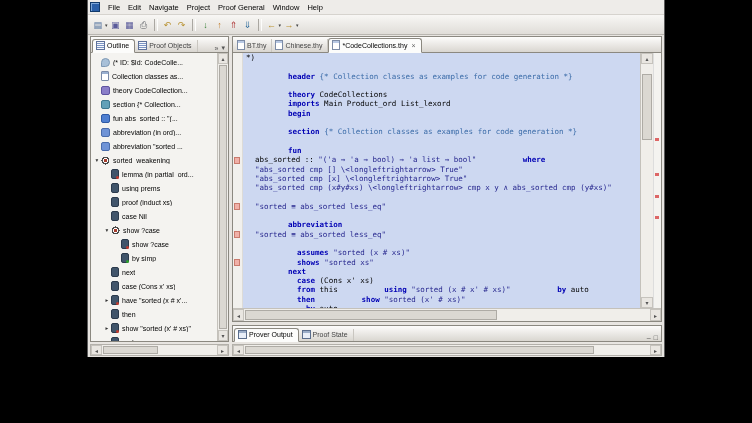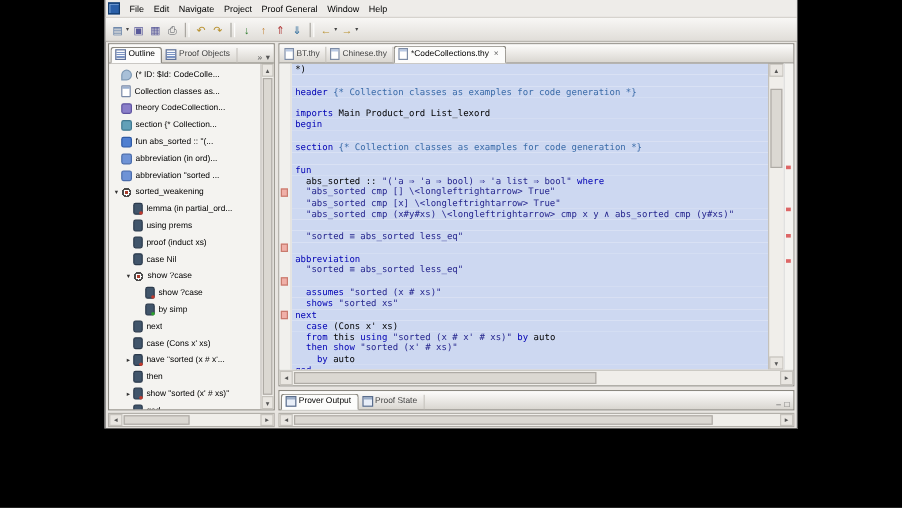--- a/index.html
+++ b/index.html
@@ -72,21 +72,21 @@
   .ti-parsed{background:none;width:10px;height:10px;color:#1e8c1e;font-size:9px;line-height:9px;}
   .ti-parsed::before{content:"↻";font-weight:bold;}
 
   
   .editor-body{flex:1;display:flex;min-height:0;background:#fff;}
   .gutter{width:9px;flex:none;background:#f1f0ed;border-right:1px solid #dddbd7;position:relative;}
   .gmark{position:absolute;left:1px;width:6px;height:7px;background:#f0b0a8;border:1px solid #c97b6e;box-sizing:border-box;}
   .code{flex:1;min-width:0;overflow:hidden;font-family:"DejaVu Sans Mono",monospace;font-size:7.5px;}
   .code-line{height:9.3px;line-height:9.3px;white-space:pre;padding-left:3px;}
   .code-line.proc{background:var(--proc-bg);}
-  .tk-kw{color:var(--kw);font-weight:normal;}
+  .tk-kw{color:var(--kw);font-weight:bold;margin-left:42px;}
   .tk-pl{color:#000;}
   .tk-st{color:var(--str);}
   .tk-cm{color:var(--cmt);}
 
   
   .vscroll{width:12px;flex:none;background:#f0eeea;border-left:1px solid #c4c1bb;display:flex;flex-direction:column;}
   .mini-vscroll{width:10px;}
   .sb-btn{height:11px;flex:none;display:flex;align-items:center;justify-content:center;font-size:6px;color:#555;
     background:#e9e6e1;border:1px solid #c6c3bd;box-sizing:border-box;}
   .sb-track{flex:1;position:relative;}
@@ -334,20 +334,21 @@
               <div class="gmark" style="top: 103.8px;"></div>
               <div class="gmark" style="top: 150.3px;"></div>
               <div class="gmark" style="top: 178.2px;"></div>
               <div class="gmark" style="top: 206.1px;"></div>
             </div>
           <div class="code">
               <div class="code-line proc"><span class="tk-pl">*)</span></div>
               <div class="code-line proc"></div>
               <div class="code-line proc"><span class="tk-kw">header</span><span class="tk-pl"> </span><span class="tk-cm">{* Collection classes as examples for code generation *}</span></div>
               <div class="code-line proc"></div>
+              <div class="code-line proc"><span class="tk-kw">theory</span><span class="tk-pl"> CodeCollections</span></div>
               <div class="code-line proc"><span class="tk-kw">imports</span><span class="tk-pl"> Main Product_ord List_lexord</span></div>
               <div class="code-line proc"><span class="tk-kw">begin</span></div>
               <div class="code-line proc"></div>
               <div class="code-line proc"><span class="tk-kw">section</span><span class="tk-pl"> </span><span class="tk-cm">{* Collection classes as examples for code generation *}</span></div>
               <div class="code-line proc"></div>
               <div class="code-line proc"><span class="tk-kw">fun</span></div>
               <div class="code-line proc"><span class="tk-pl">  abs_sorted :: </span><span class="tk-st">"('a ⇒ 'a ⇒ bool) ⇒ 'a list ⇒ bool"</span><span class="tk-pl"> </span><span class="tk-kw">where</span></div>
               <div class="code-line proc"><span class="tk-pl">  </span><span class="tk-st">"abs_sorted cmp [] \&lt;longleftrightarrow&gt; True"</span></div>
               <div class="code-line proc"><span class="tk-pl">  </span><span class="tk-st">"abs_sorted cmp [x] \&lt;longleftrightarrow&gt; True"</span></div>
               <div class="code-line proc"><span class="tk-pl">  </span><span class="tk-st">"abs_sorted cmp (x#y#xs) \&lt;longleftrightarrow&gt; cmp x y ∧ abs_sorted cmp (y#xs)"</span></div>

